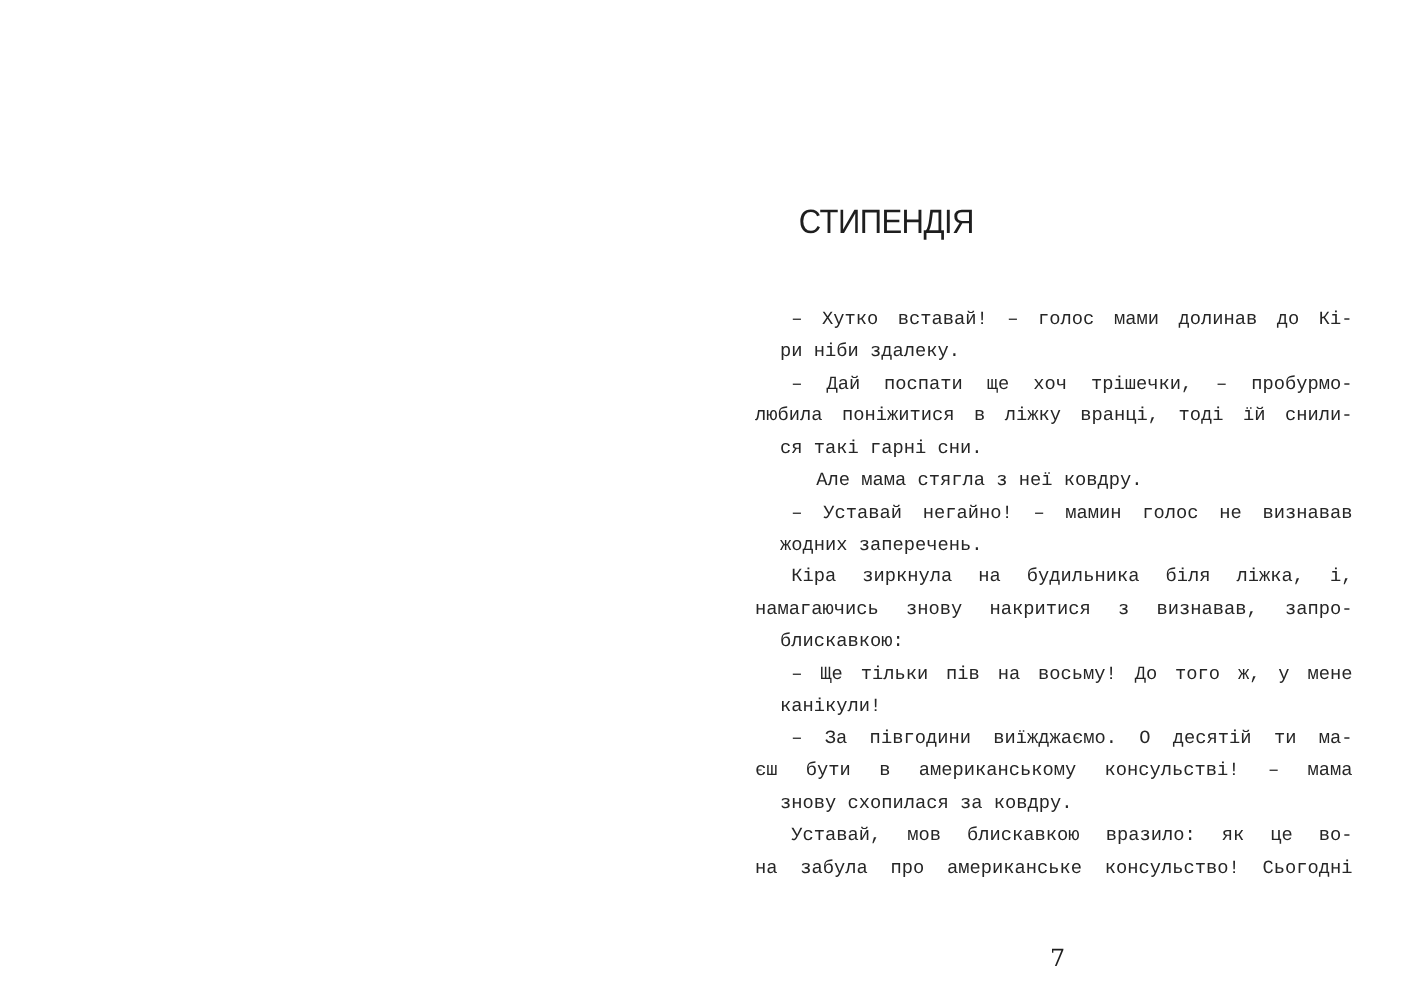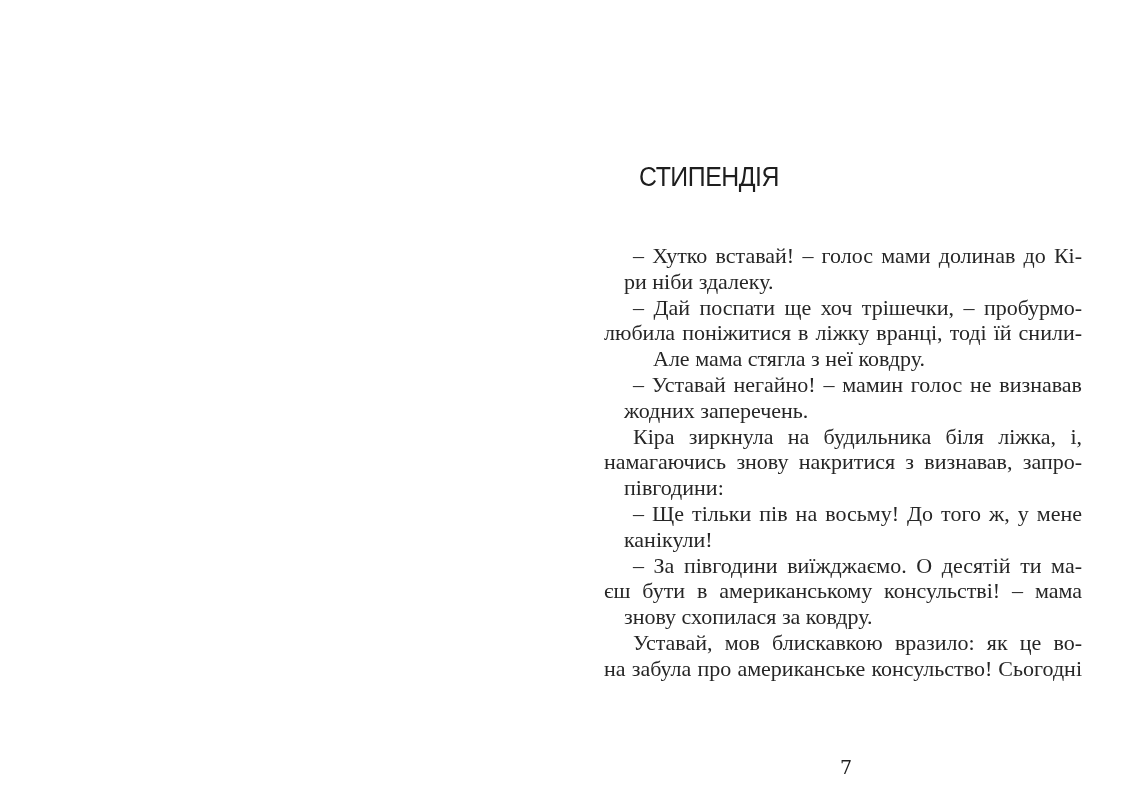--- a/index.html
+++ b/index.html
@@ -43,22 +43,22 @@
       letter-spacing: -0.5px;
       margin: 0;
       transform: scaleX(0.92);
       transform-origin: left top;
     }
     .body-text {
       position: absolute;
       left: 33px;
       top: 243px;
       width: 478px;
-      font-family: Liberation Serif, serif;
-      font-size: 22px;
+      font-family: Liberation Mono, monospace;
+      font-size: 15px;
       line-height: 25.8px;
       color: #262626;
     }
     .line {
       display: block;
       white-space: nowrap;
       text-align: justify;
       text-align-last: justify;
       height: 25.8px;
     }
@@ -87,26 +87,27 @@
   <div class="page-left"></div>
 
   <div class="page-right">
     <h1 class="chapter-title">СТИПЕНДІЯ</h1>
 
     <div class="body-text">
       <span class="line indent">– Хутко вставай! – голос мами долинав до Кі-</span>
       <span class="line last">ри ніби здалеку.</span>
       <span class="line indent">– Дай поспати ще хоч трішечки, – пробурмо-</span>
       <span class="line">любила поніжитися в ліжку вранці, тоді їй снили-</span>
+      <span class="line last">ся такі гарні сни.</span>
       <span class="line indent last">Але мама стягла з неї ковдру.</span>
       <span class="line indent">– Уставай негайно! – мамин голос не визнавав</span>
       <span class="line last">жодних заперечень.</span>
       <span class="line indent">Кіра зиркнула на будильника біля ліжка, і,</span>
       <span class="line">намагаючись знову накритися з визнавав, запро-</span>
-      <span class="line last">півгодини:</span>
+      <span class="line last">блискавкою:</span>
       <span class="line indent">– Ще тільки пів на восьму! До того ж, у мене</span>
       <span class="line last">канікули!</span>
       <span class="line indent">– За півгодини виїжджаємо. О десятій ти ма-</span>
       <span class="line">єш бути в американському консульстві! – мама</span>
       <span class="line last">знову схопилася за ковдру.</span>
       <span class="line indent">Уставай, мов блискавкою вразило: як це во-</span>
       <span class="line">на забула про американське консульство! Сьогодні</span>
     </div>
 
     <div class="page-number">7</div>

